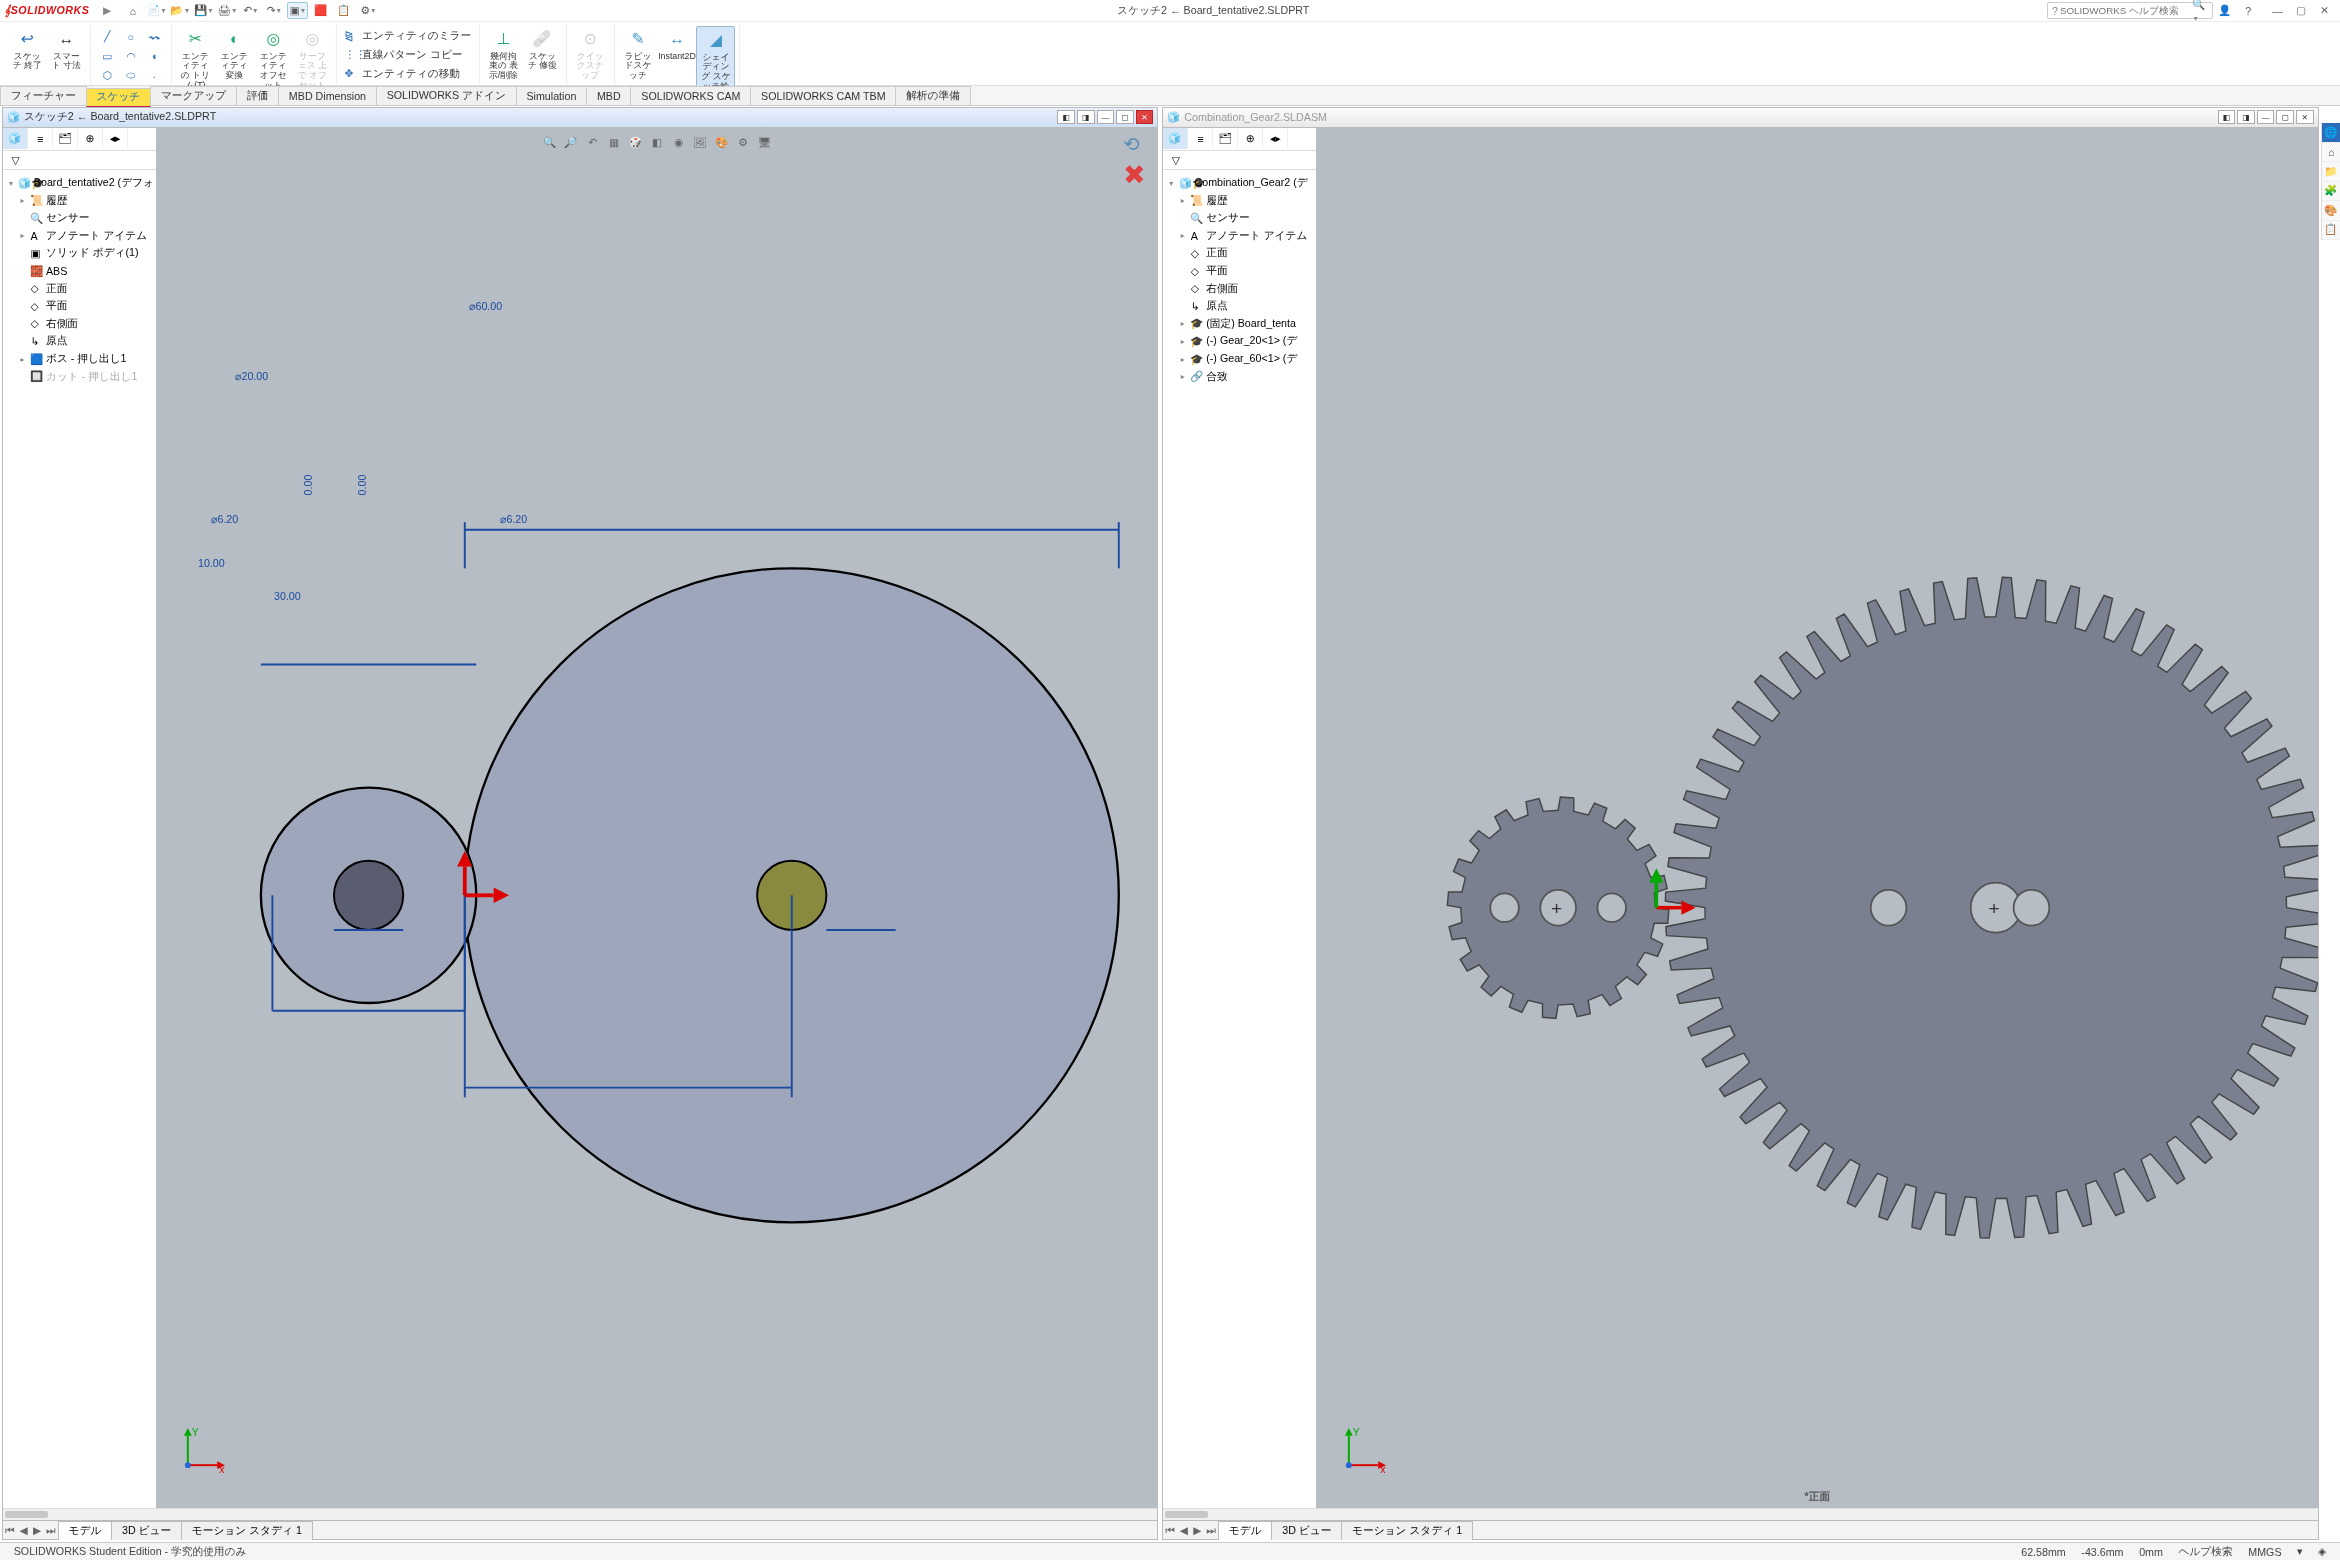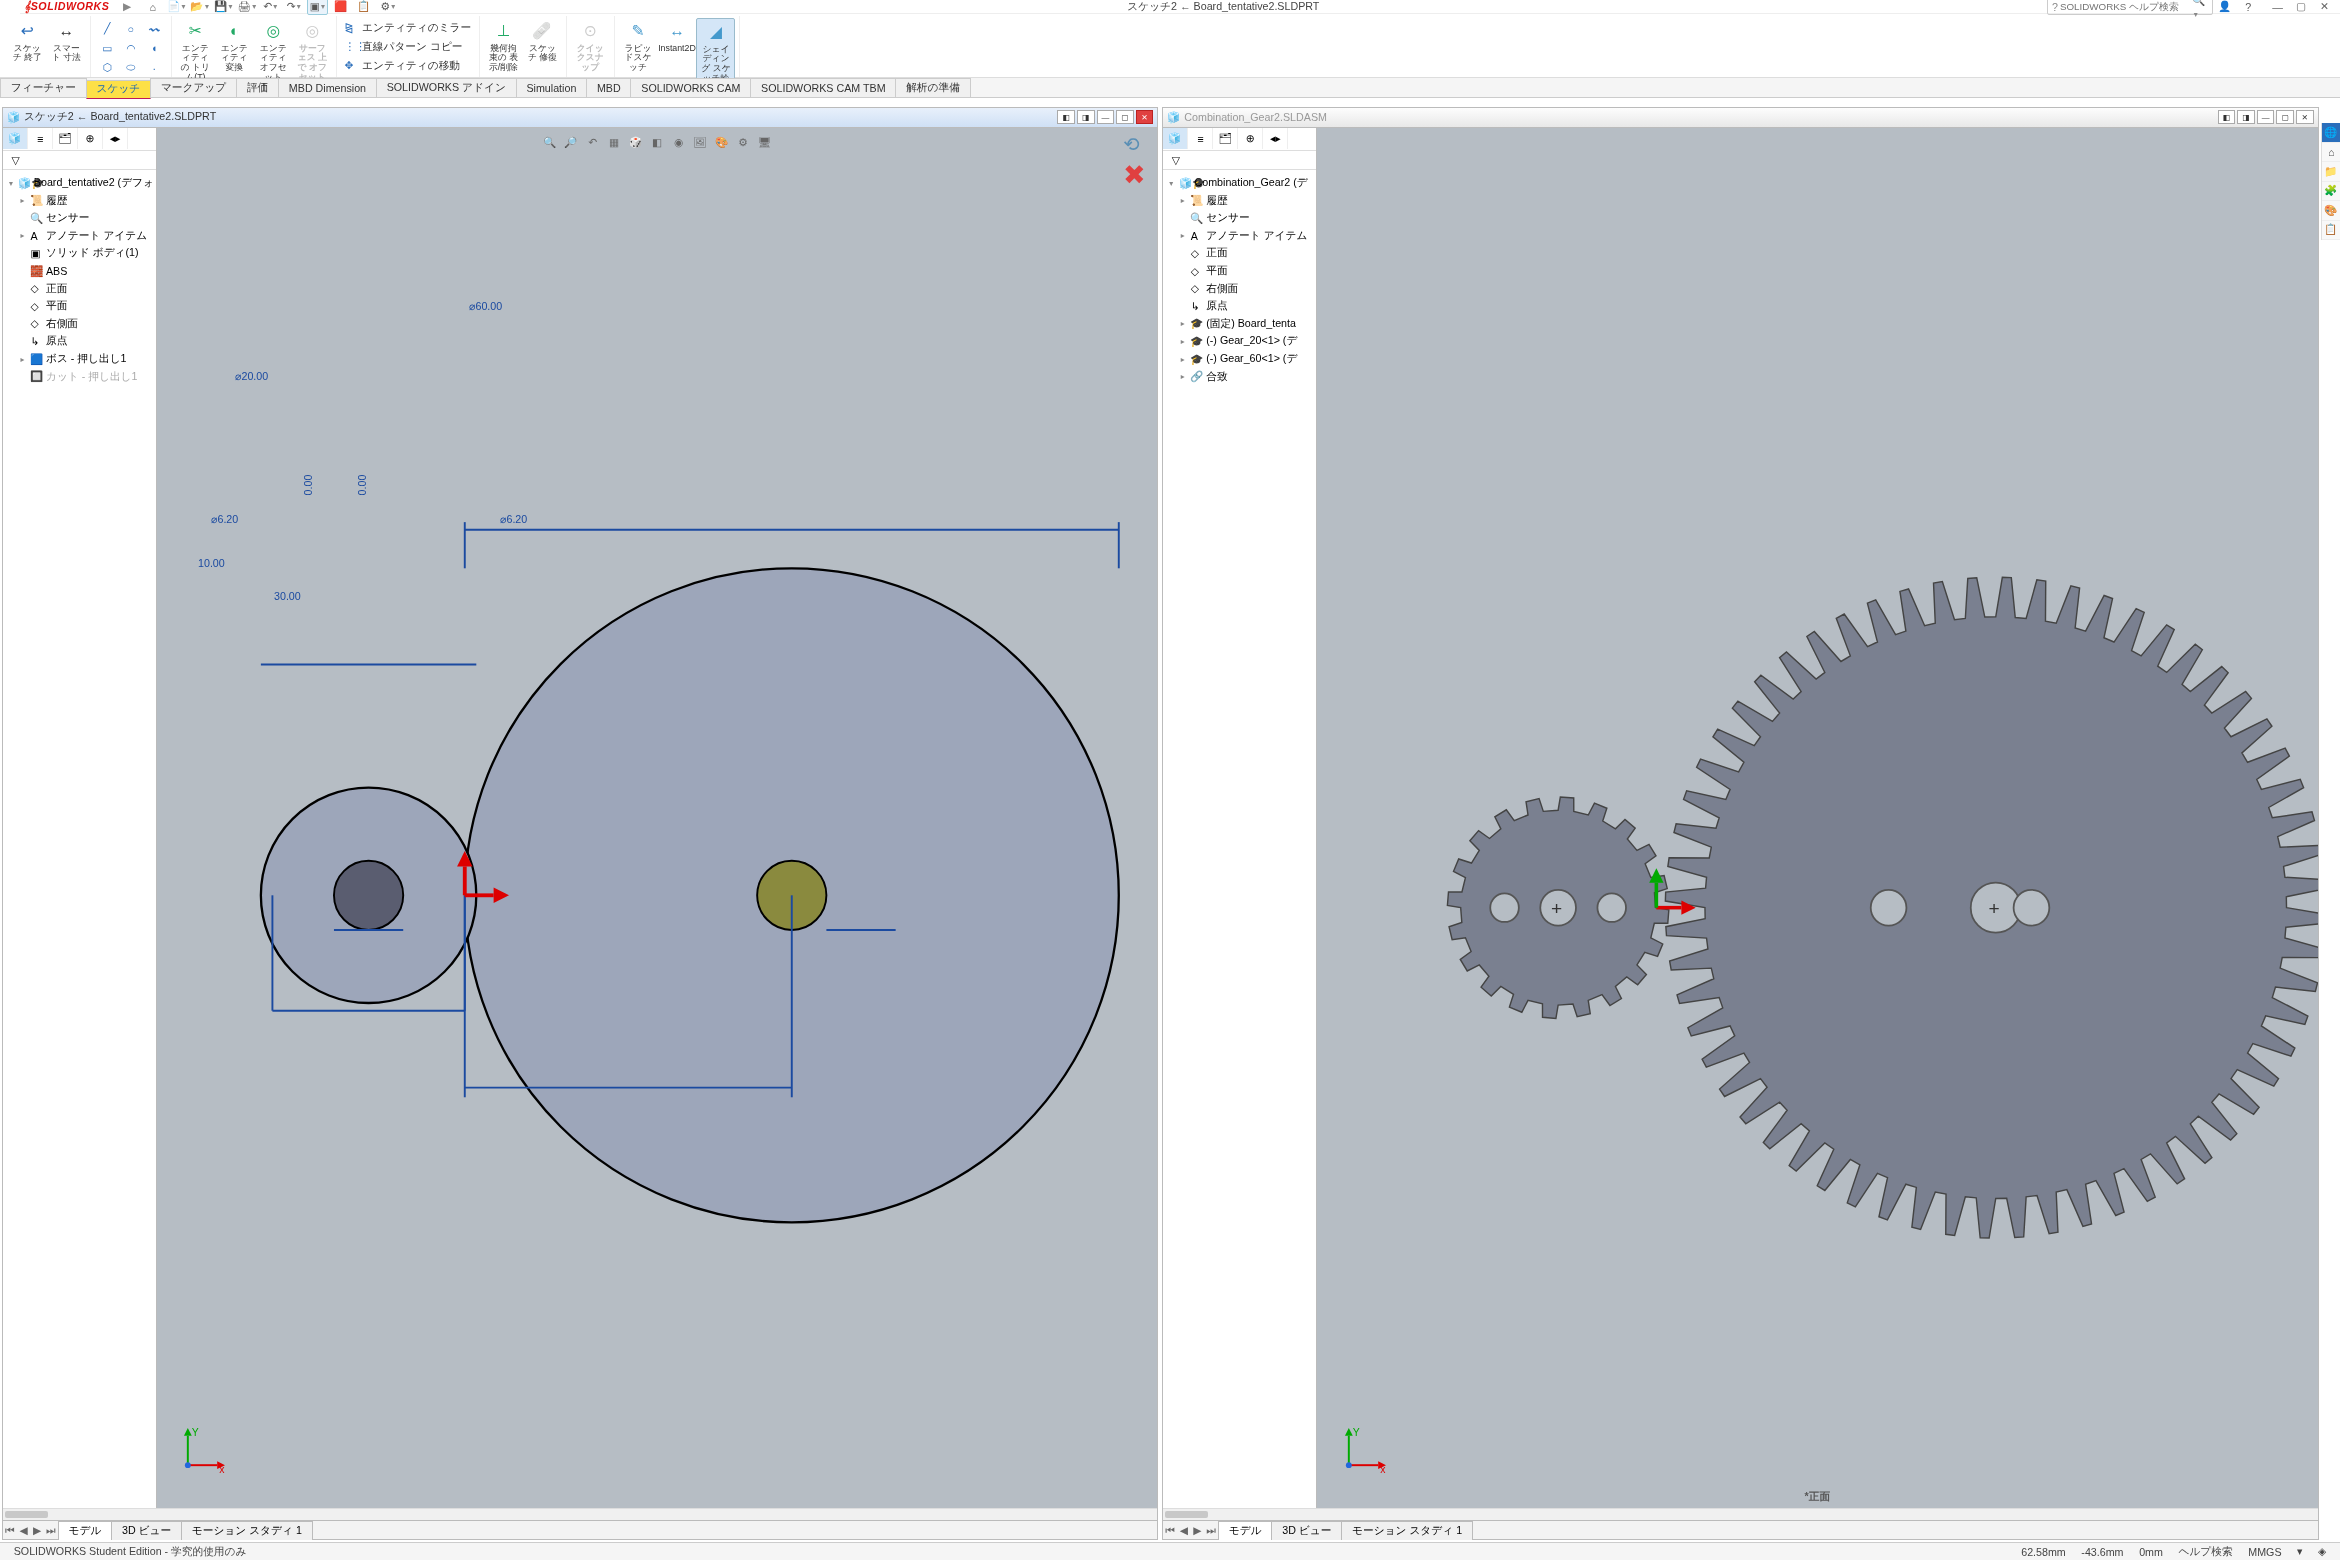--- a/index.html
+++ b/index.html
@@ -1,34 +1,34 @@
 <!DOCTYPE html>
 <html><head>
 <meta charset="utf-8">
 <style>
 * { margin: 0; padding: 0; box-sizing: border-box; font-family: "Meiryo UI", Arial, sans-serif; font-size: 10.7px; user-select: none; }
 html, body { width: 100%; height: 100%; overflow: hidden; background: #fff; }
-.titlebar { height: 14px; background: #fff; display: flex; align-items: center; padding: 0 3.9px; border-bottom: 1px solid #eee; margin-left: 20px; }
+.titlebar { height: 22px; background: #fff; display: flex; align-items: center; padding: 0 3.9px; border-bottom: 1px solid #eee; }
 .sw-logo { color: #e2231a; font-weight: bold; font-style: italic; letter-spacing: 0.5px; margin-right: 13.7px; }
 .sw-logo b { color: #d11; }
 .titlebar .tb-icon { width: 21.5px; height: 17.6px; display: flex; align-items: center; justify-content: center; color: #555; margin: 0 1px; cursor: pointer; border-radius: 2px; }
 .title-text { flex: 1; text-align: center; color: #444; }
 .search-box { width: 166px; height: 17.6px; border: 1px solid #ccc; border-radius: 2px; display: flex; align-items: center; padding: 0 3.9px; color: #888; }
 .search-box input { border: none; outline: none; width: 100%; font-size: 9.8px; color: #888; background: transparent; }
 .win-btns { display: flex; margin-left: 5.9px; }
 .win-btns div { width: 23.4px; height: 17.6px; display: flex; align-items: center; justify-content: center; color: #666; cursor: pointer; }
 .dd { font-size: 7.8px; color: #888; margin-left: 1px; }
 
 .ribbon { height: 64px; background: #fff; border-bottom: 1px solid #ddd; display: flex; align-items: stretch; padding: 2px 3.9px 0 3.9px; }
 .rb-group { display: flex; align-items: flex-start; padding: 2px 3.9px; border-right: 1px solid #eee; }
 .rb-big { width: 39px; display: flex; flex-direction: column; align-items: center; justify-content: flex-start; text-align: center; padding: 2px 2px; cursor: pointer; border-radius: 2px; line-height: 1.1; }
 .rb-big.active { background: #d4e6f7; border: 1px solid #9bc; }
 .rb-big .ic { height: 21.5px; display: flex; align-items: center; justify-content: center; font-size: 15.6px; color: #2a6; }
 .rb-big .lbl { font-size: 8.8px; color: #333; padding-top: 2px; }
-.rb-big.dis .lbl { color: #bbb; font-weight: bold; }
+.rb-big.dis .lbl { color: #bbb; }
 .rb-big.dis .ic { color: #ccc; }
 .rb-grid { display: grid; grid-template-columns: repeat(3, 21.5px); grid-template-rows: repeat(3, 17.6px); gap: 2px; padding: 2px; }
 .rb-cell { display: flex; align-items: center; justify-content: center; color: #2a6ebb; cursor: pointer; }
 .rb-row { display: flex; align-items: center; height: 19.5px; padding: 0 3.9px; cursor: pointer; color: #333; }
 .rb-row .ic { width: 17.6px; color: #2a6ebb; }
 
 .tabstrip { height: 19.5px; background: #f5f5f5; border-bottom: 1px solid #ccc; display: flex; align-items: stretch; }
 .tabstrip .tab { padding: 2px 9.8px; border: 1px solid #ccc; border-bottom: none; margin-right: -1px; background: #f0f0f0; color: #333; cursor: pointer; display: flex; align-items: center; }
 .tabstrip .tab.active { background: #fde047; border-bottom: 1px solid #be185d; position: relative; top: 2px; color: #1a66b3; }
 

